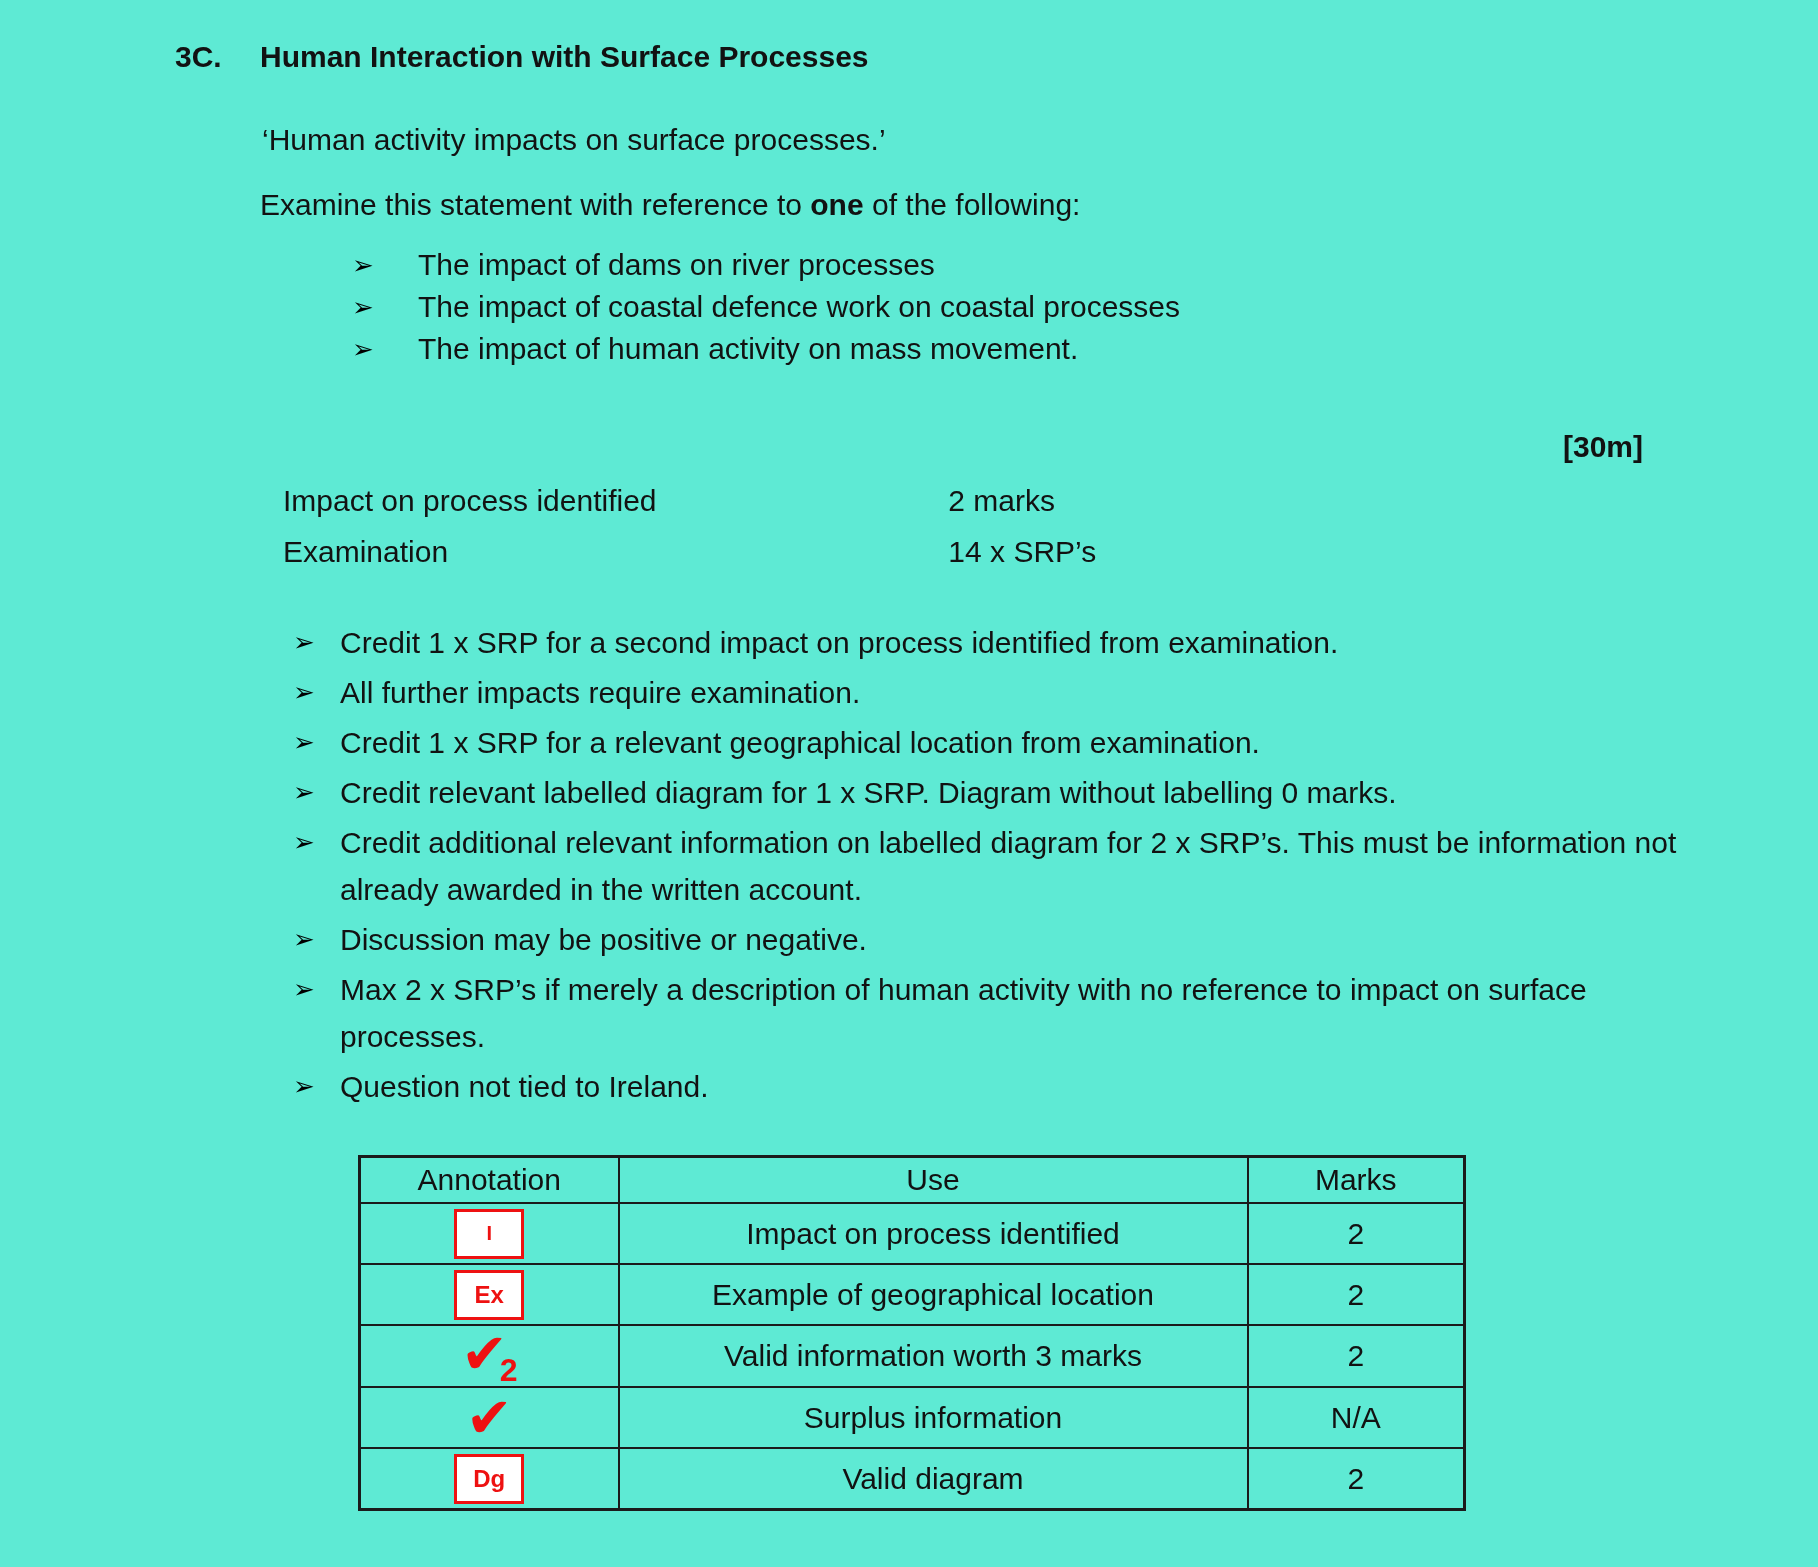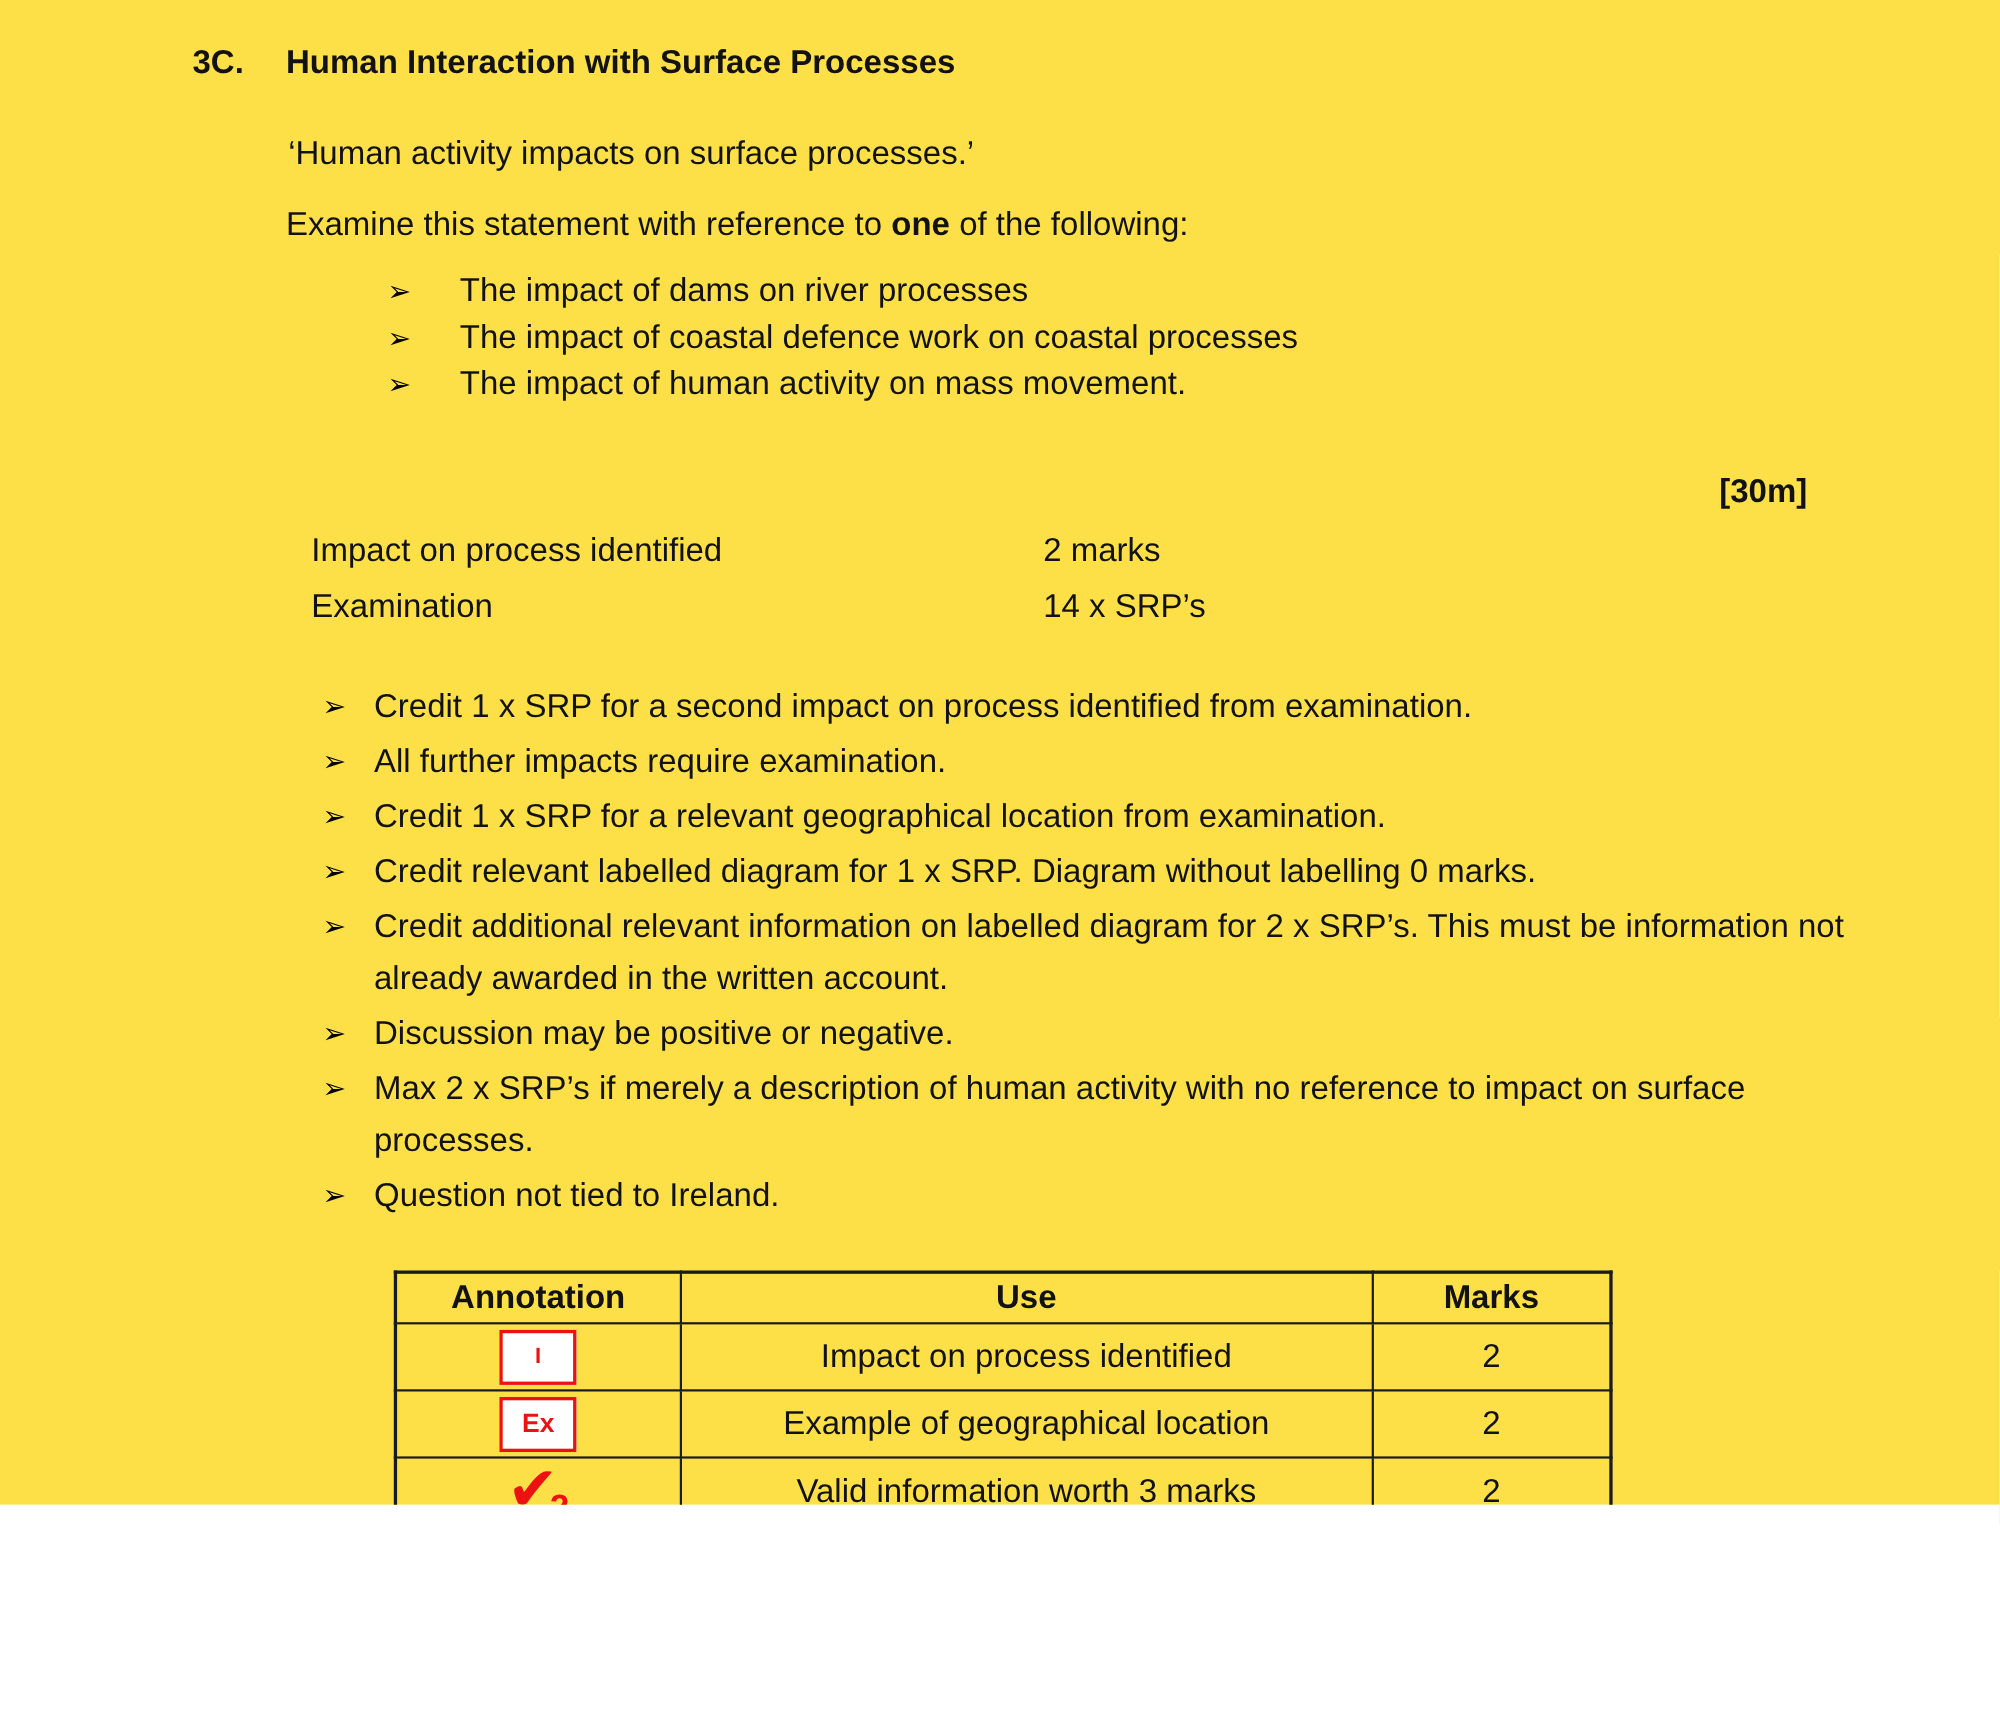--- a/index.html
+++ b/index.html
@@ -1,20 +1,20 @@
 <!DOCTYPE html>
 <html><head>
 <meta charset="utf-8">
 <style>
   html, body { margin:0; padding:0; background:#ffffff; }
   #page {
     position:relative;
     width:1818px;
-    height:1368px;
-    background:#fde047;
+    height:1567px;
+    background:#5eead4;
     font-family:"Liberation Sans","DejaVu Sans",sans-serif;
     color:#121212;
     font-size:30px;
   }
   .abs { position:absolute; }
   .bold { font-weight:700; }
   ul { list-style:none; margin:0; padding:0; }
 
   
   #options li { display:flex; height:42px; line-height:42px; }
@@ -25,21 +25,21 @@
   .sum-label { display:inline-block; width:657px; }
 
   
   #guidelines li { display:flex; line-height:47px; margin-bottom:3px; }
   .g-arrow { flex:0 0 47px; font-size:26px; color:#000; }
   .g-text { width:1360px; }
 
   
   #ann-table { border-collapse:collapse; border:3px solid #1b1b1b; table-layout:fixed; }
   #ann-table th, #ann-table td { border:2px solid #1b1b1b; text-align:center; padding:0; }
-  #ann-table th { height:44px; font-size:30px; font-weight:700; }
+  #ann-table th { height:44px; font-size:30px; font-weight:400; }
   #ann-table td { height:59px; font-size:30px; }
 
   .ann-box {
     display:inline-flex; align-items:center; justify-content:center;
     min-width:60px; height:44px; padding:0 2px;
     border:3px solid #ee1111; color:#ee1111;
     font-weight:700; font-size:24px; background:#ffffff;
   }
   .ann-box.small-letter { font-size:20px; }
   .ann-check { color:#ee1111; font-weight:700; line-height:1; white-space:nowrap; }

